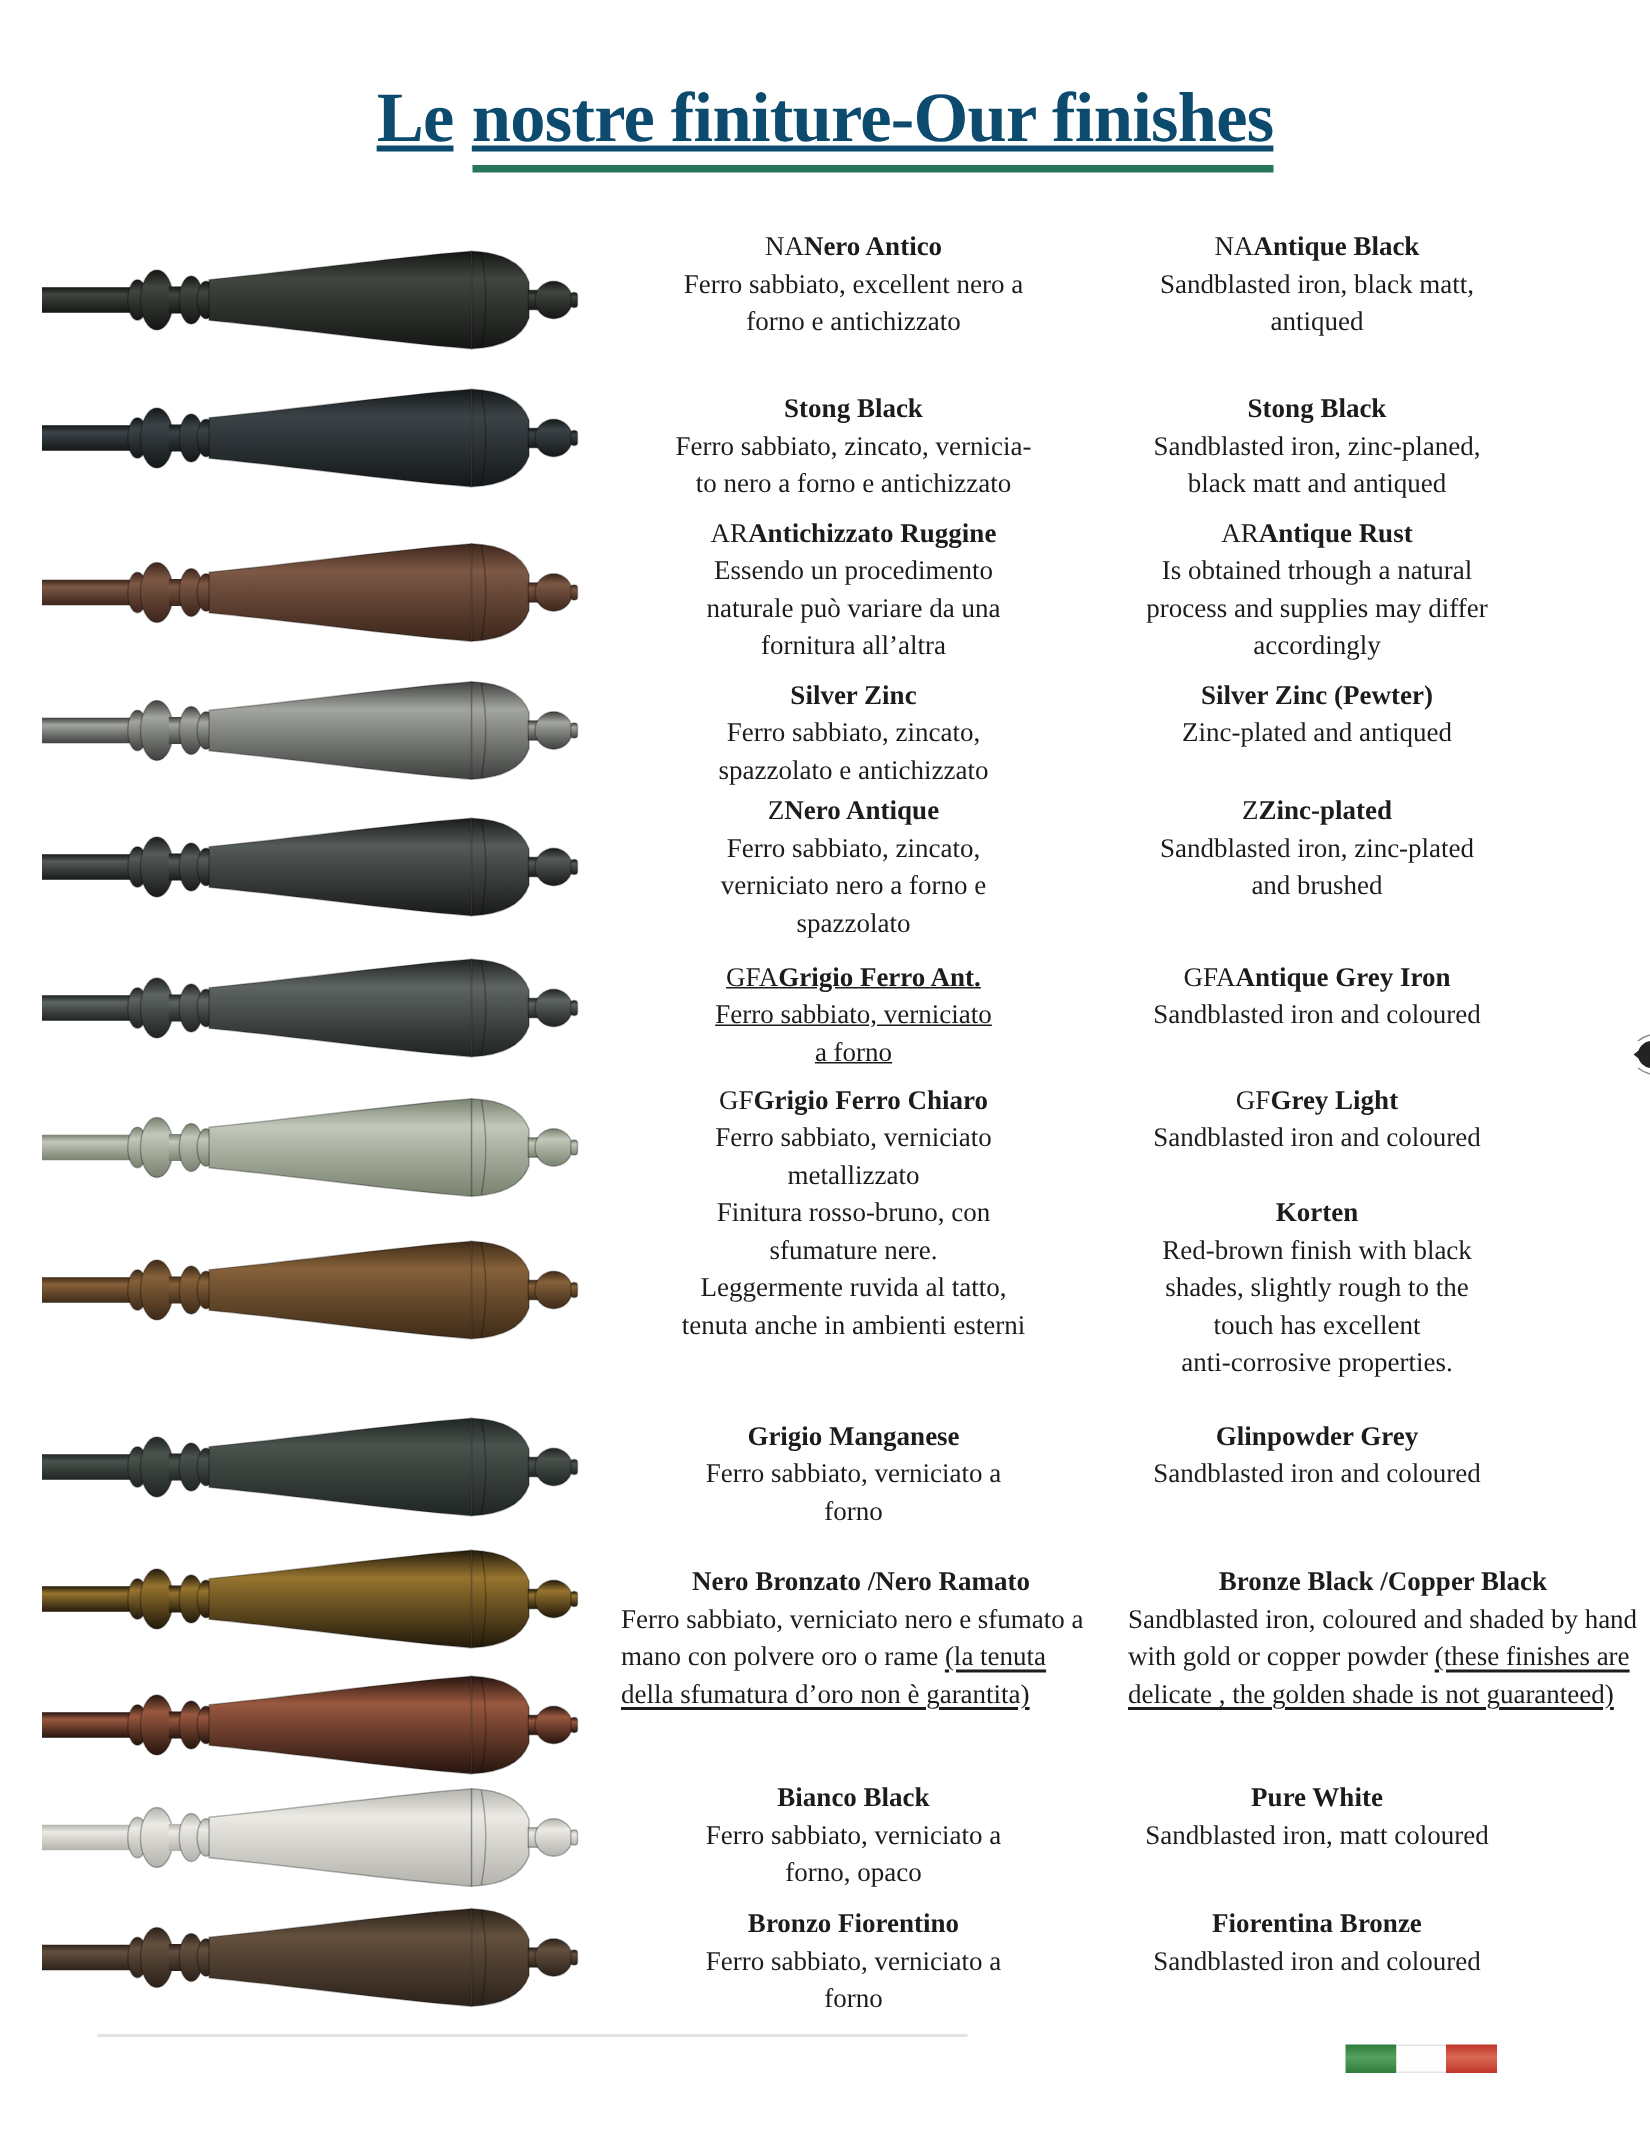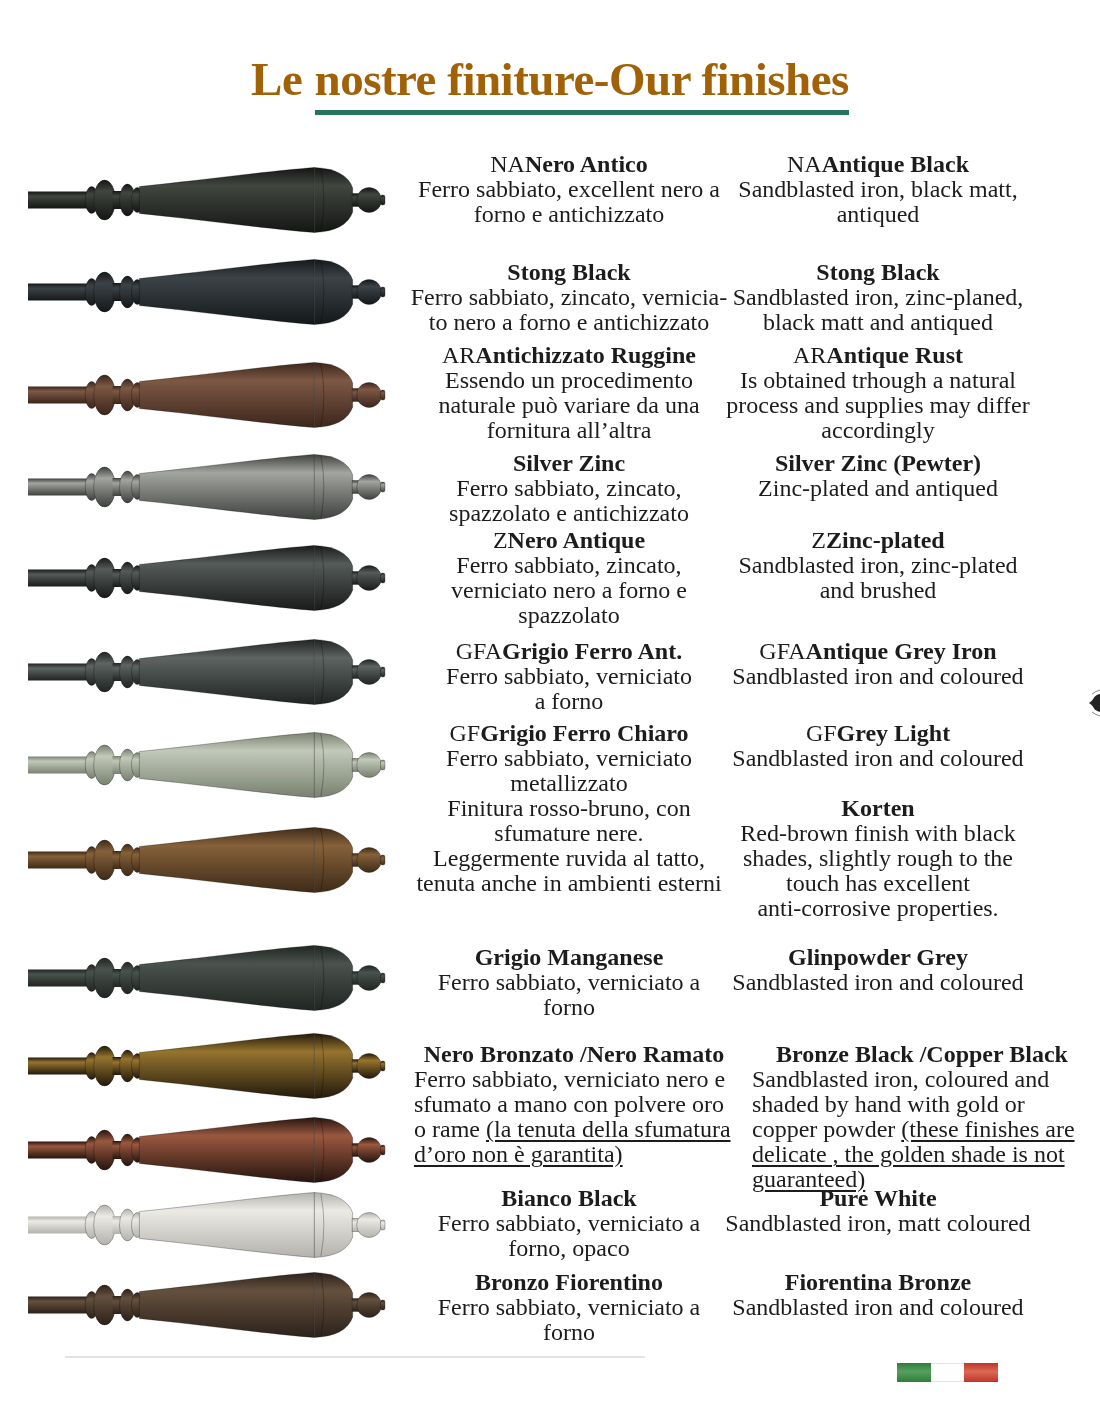--- a/index.html
+++ b/index.html
@@ -8,21 +8,21 @@
   .page{position:absolute;inset:0;}
   
   .title{position:absolute;top:52px;left:0;width:1100px;text-align:center;margin:0;
          font-size:47px;font-weight:bold;letter-spacing:-0.5px;}
   .t-pre{margin-right:0.26em;}
   .t-main{border-bottom:5px solid;padding-bottom:5px;}
   
   .rod{position:absolute;left:28px;width:358px;height:80px;}
   .rod svg{display:block;}
   
-  .tcol{position:absolute;text-align:center;font-size:24px;line-height:25px;}
+  .tcol{position:absolute;text-align:center;font-size:18px;line-height:25px;}
   .hd{font-weight:bold;}
   .hd .code{font-weight:normal;}
   .hd .code:empty{display:none;}
   .ds{white-space:pre-line;}
   .tcol.flow{text-align:left;}
   .tcol.flow .hd{text-align:center;}
   .tcol.flow .ds{white-space:normal;}
   .u{text-decoration:underline;text-decoration-thickness:1.5px;text-underline-offset:3px;}
   .u:empty{display:none;}
   
@@ -30,21 +30,21 @@
   .edge-icon{position:absolute;right:0;top:688px;width:15px;height:30px;overflow:hidden;}
   .flag{position:absolute;left:897px;top:1363px;width:101px;height:19px;display:flex;}
   .flag .f{flex:1 1 0;height:100%;}
   .flag .w{border-top:1px solid #e4e4e4;border-bottom:1px solid #e4e4e4;box-sizing:border-box;}
 </style>
 </head>
 <body style="background: rgb(255, 255, 255);">
 
 <div class="page">
 
-  <h1 class="title" style="color: #a16207;"><span class="t-pre">Le</span><span class="t-main" style="border-bottom-color: rgb(39, 118, 90);">nostre finiture-Our finishes</span></h1>
+  <h1 class="title" style="color: #0c4a6e; text-decoration: underline;"><span class="t-pre">Le</span><span class="t-main" style="border-bottom-color: rgb(39, 118, 90);">nostre finiture-Our finishes</span></h1>
 
   <div id="rods">
       <div class="rod" style="top: 160px;">
         <svg viewBox="0 0 360 80" width="358" height="80" preserveAspectRatio="none">
           <defs>
             <linearGradient id="rg0" x1="0" y1="0" x2="0" y2="1">
               <stop offset="0" stop-color="#141614"></stop>
               <stop offset="0.28" stop-color="#41463f"></stop>
               <stop offset="1" stop-color="#141614"></stop>
             </linearGradient>
@@ -412,21 +412,21 @@
         <div class="hd"><span class="code">Z</span><b>Nero Antique</b></div>
         <div class="ds"><span>Ferro sabbiato, zincato,
 verniciato nero a forno e
 spazzolato</span></div>
       </div>
       <div class="tcol en" style="top: 528px; left: 700px; width: 356px;">
         <div class="hd"><span class="code">Z</span><b>Zinc-plated</b></div>
         <div class="ds"><span>Sandblasted iron, zinc-plated
 and brushed</span></div>
       </div>
-      <div class="tcol it" style="top: 639px; left: 408px; width: 322px;">
+      <div class="tcol it" style="top: 639px; left: 408px; width: 322px; text-decoration: underline;">
         <div class="hd"><span class="code">GFA</span><b>Grigio Ferro Ant.</b></div>
         <div class="ds"><span>Ferro sabbiato, verniciato
 a forno</span></div>
       </div>
       <div class="tcol en" style="top: 639px; left: 700px; width: 356px;">
         <div class="hd"><span class="code">GFA</span><b>Antique Grey Iron</b></div>
         <div class="ds"><span>Sandblasted iron and coloured</span></div>
       </div>
       <div class="tcol it" style="top: 721px; left: 408px; width: 322px;">
         <div class="hd"><span class="code">GF</span><b>Grigio Ferro Chiaro</b></div>

